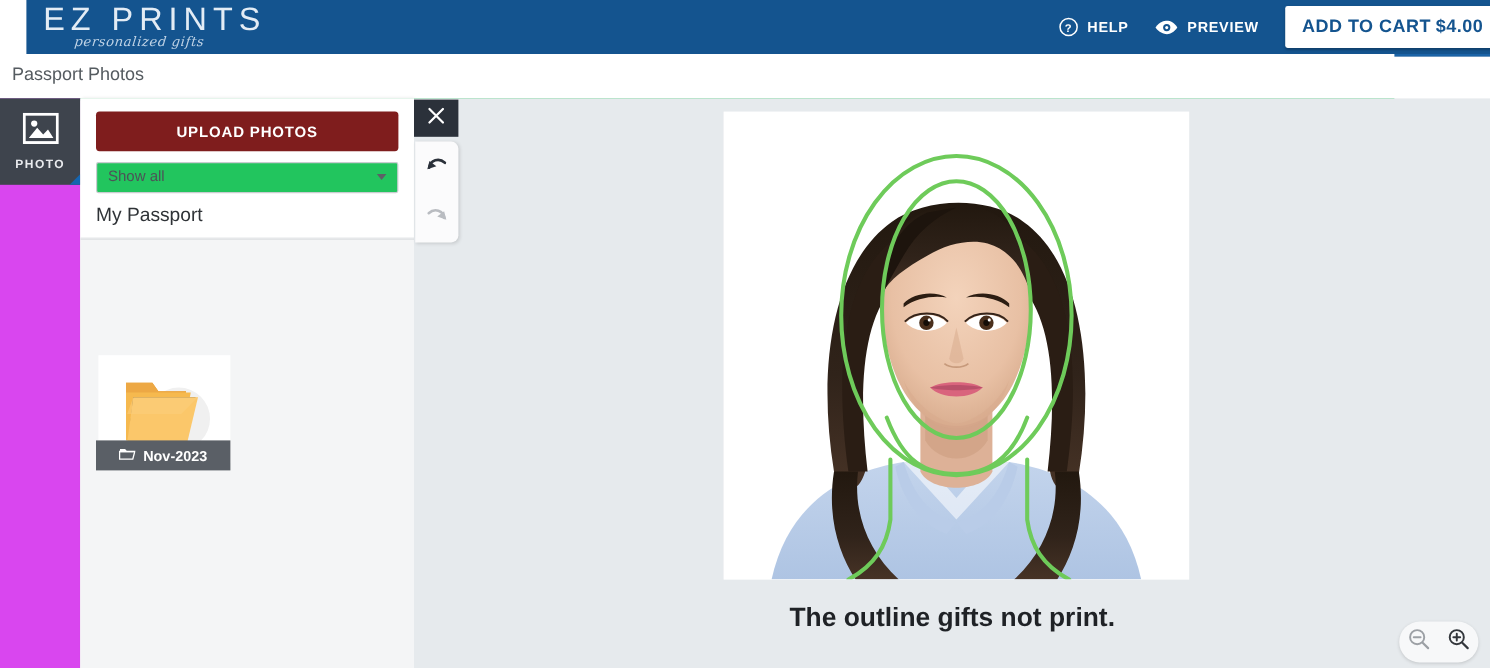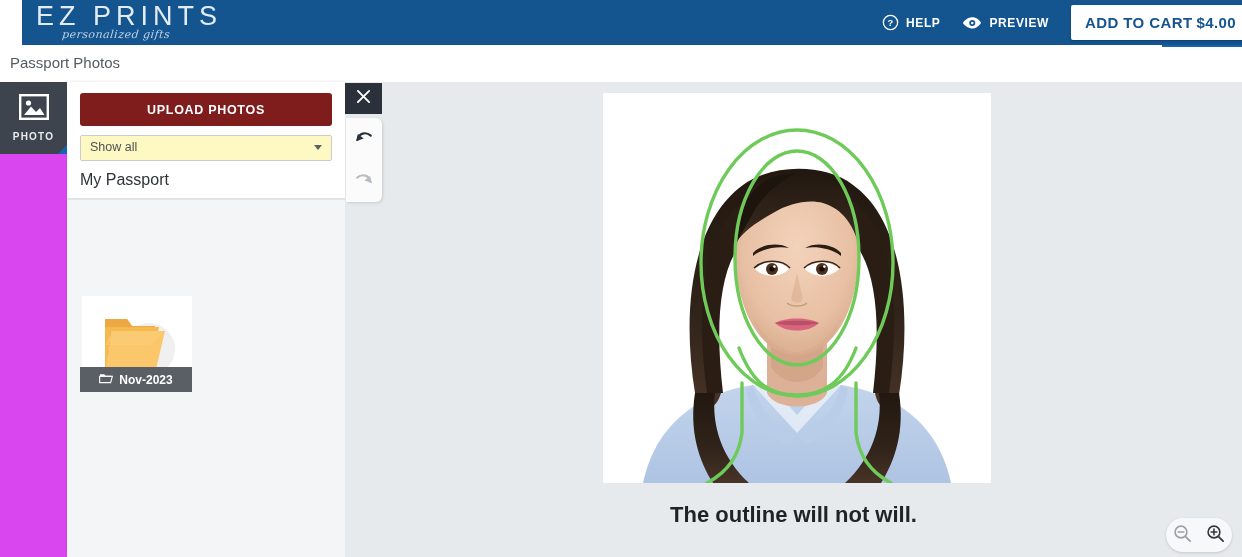--- a/index.html
+++ b/index.html
@@ -165,21 +165,21 @@
     justify-content: center;
     font-family: "Liberation Sans", sans-serif;
   }
   .select-wrap {
     position: relative;
     margin-top: 9px;
     width: 250px;
     height: 24px;
     border: 1px solid #c9ccd0;
     border-radius: 2px;
-    background: #fef9c3;
+    background: #22c55e;
     cursor: pointer;
   }
   .select-value {
     position: absolute;
     left: 9px; top: 4px;
     font-size: 12.5px;
     color: #4d5257;
   }
   .select-caret {
     position: absolute;
@@ -495,21 +495,21 @@
         <g fill="none" stroke="#6ecb5a" stroke-width="3.4" stroke-linecap="round">
           <ellipse cx="194" cy="170" rx="96" ry="133"></ellipse>
           <ellipse cx="194" cy="165" rx="62" ry="107"></ellipse>
           <path d="M136 255 C150 292 168 302 194 302 C220 302 240 290 253 255"></path>
           <path d="M139 290 L139 340 C136 362 126 378 104 390"></path>
           <path d="M253 290 L253 340 C256 362 266 378 288 390"></path>
         </g>
       </svg>
     </div>
 
-    <div class="caption">The outline will not will.</div>
+    <div class="caption">The outline gifts not print.</div>
 
     <div class="zoom-pill">
       <span class="zoom-btn">
         <span>
           <svg width="19" height="19" viewBox="0 0 20 20">
             <circle cx="8.4" cy="8.4" r="6.2" fill="none" stroke="#9ca0a5" stroke-width="1.7"></circle>
             <path d="M13.2 13.2 L18 18" stroke="#9ca0a5" stroke-width="1.9" stroke-linecap="round"></path>
             <path d="M5.4 8.4 H11.4" stroke="#9ca0a5" stroke-width="1.7" stroke-linecap="round"></path>
           </svg>
         </span>

